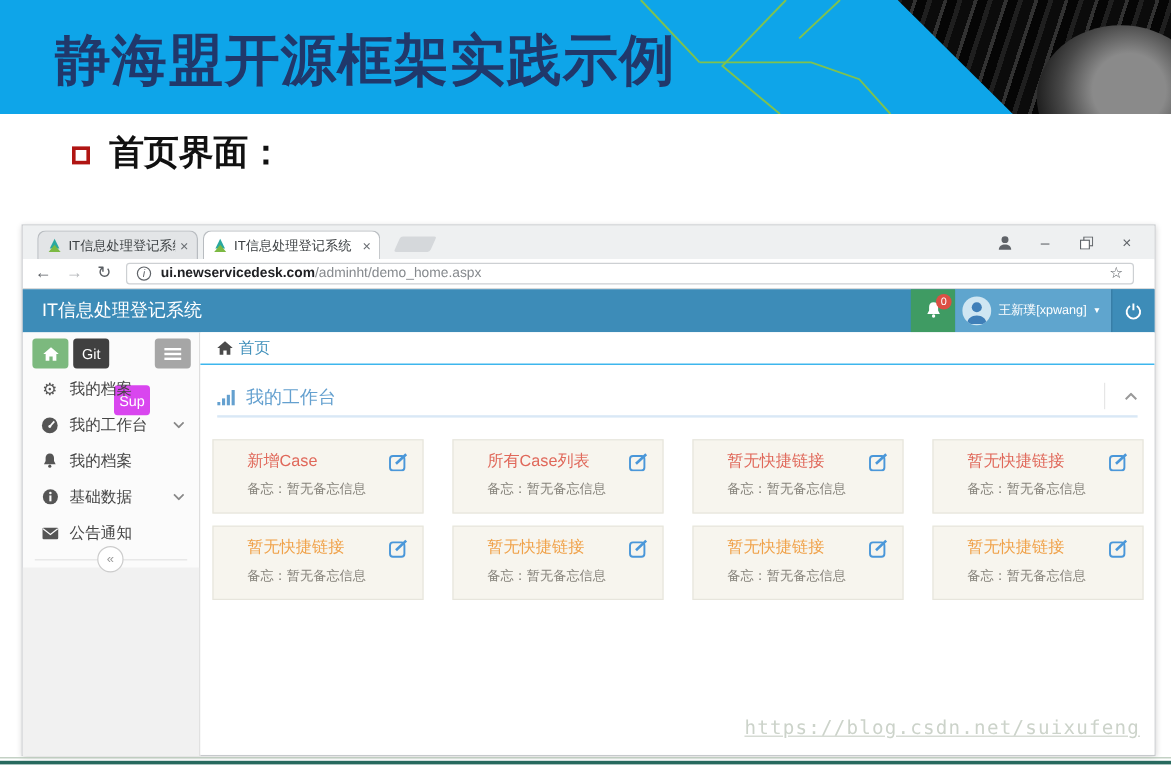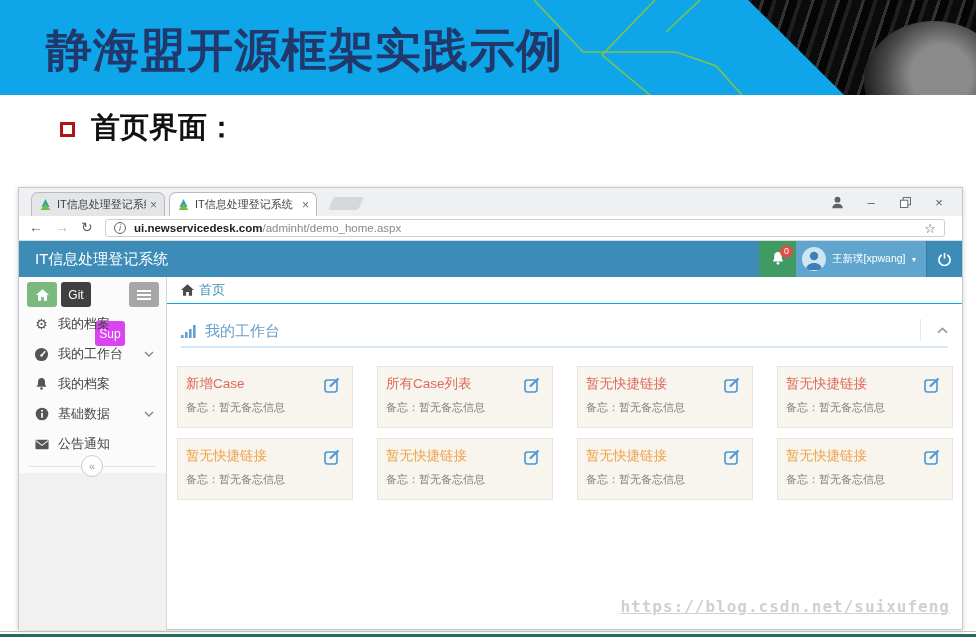--- a/index.html
+++ b/index.html
@@ -13,21 +13,21 @@
   .tire { position:absolute; right:0; top:0; width:300px; height:95px; overflow:hidden;
           clip-path:polygon(24% 0, 100% 0, 100% 100%, 56% 100%);
           background:repeating-linear-gradient(108deg,#0b0b0b 0 9px,#323232 9px 12px,#050505 12px 20px,#1f1f1f 20px 24px); }
   .tire-rim { position:absolute; right:-28px; bottom:-46px; width:140px; height:120px; border-radius:50%;
               background:radial-gradient(circle at 55% 45%, #8a8a8a 0 30%, #4a4a4a 55%, #222 75%); }
   .slide-title { position:absolute; left:46px; top:20px; font-size:46px; font-weight:bold; letter-spacing:1px; }
   .bullet-row { position:absolute; left:60px; top:108px; display:flex; align-items:center; }
   .bullet-sq { width:15px; height:15px; border:3px solid #b01513; background:#fff; margin-right:16px; margin-top:3px; }
   .bullet-text { font-size:29px; font-weight:600; color:#111; }
   .watermark { position:absolute; top:597px; right:26px; font-family:"DejaVu Sans Mono",monospace;
-               font-size:16px; letter-spacing:1px; color:#ccd3ca; text-decoration:underline;font-weight:bold; }
+               font-size:16px; letter-spacing:1px; color:#ccd3ca; text-decoration:underline; }
   .bottom-line-light { position:absolute; left:0; bottom:9px; width:976px; height:1px; background:#b5c6b6; }
   .bottom-line-dark { position:absolute; left:0; bottom:4px; width:976px; height:3px; background:#27695e; }
 
   
   .browser { position:absolute; left:18px; top:187px; width:945px; height:443px; background:#fff;
              border:1px solid #c6c9cc; box-shadow:0 1px 5px rgba(0,0,0,.18); }
   .tabstrip { position:absolute; left:0; top:0; width:100%; height:28px; background:#eef0f1; }
   .tab { position:absolute; top:4px; height:24px; display:flex; align-items:center; padding:0 7px;
          border:1px solid #b8bcc0; border-bottom:none; border-radius:7px 7px 0 0; cursor:default; }
   .tab.inactive { left:12px; width:134px; background:#e3e5e7; }
@@ -88,21 +88,21 @@
   .content { position:absolute; left:148px; top:89px; right:0; bottom:0; background:#fff; }
   .breadcrumb { position:absolute; left:0; top:0; width:100%; height:27px; background:#fff;
                 border-bottom:1px solid #0ea5e9; display:flex; align-items:center; padding-left:14px; }
   .crumb-label { font-size:13px; color:#3f8fba; margin-left:5px; }
   .panel-header { position:absolute; left:14px; top:40px; right:14px; height:31px;
                   border-bottom:2px solid #d9e8f6; display:flex; align-items:center; }
   .panel-title { font-size:15px; color:#64a0cf; margin-left:8px; }
   .panel-tools { position:absolute; right:0; top:2px; display:flex; align-items:center; height:22px;
                  border-left:1px solid #e6e6e6; padding-left:16px; }
   .card { position:absolute; width:176px; height:62px; background:#f7f5ee; border:1px solid #e7e5dc;
-          padding:8px 8px; }
+          padding:8px 28px; }
   .card-title { font-size:13.5px; }
   .card-memo { font-size:11px; color:#85827a; margin-top:7px; }
   .card-edit { position:absolute; top:10px; right:11px; }
   .cards-divider { position:absolute; left:14px; top:358px; width:766px; height:1px; background:#ededed; }
 
   svg { display:block; }
 </style>
 </head>
 <body>
 

